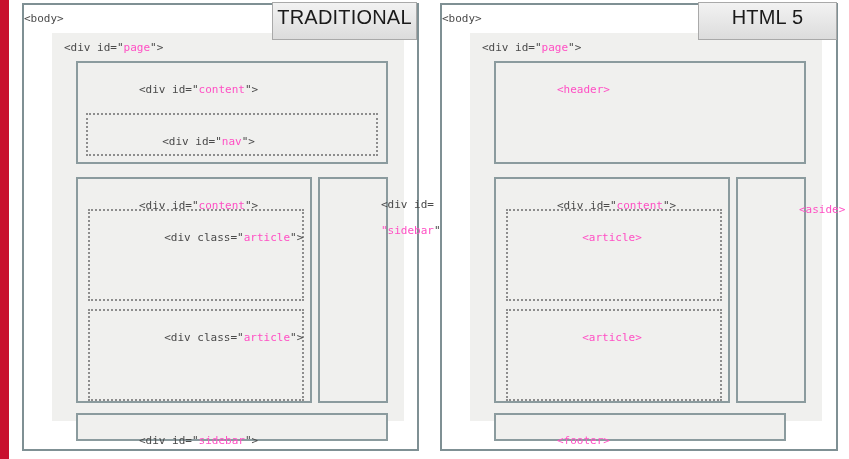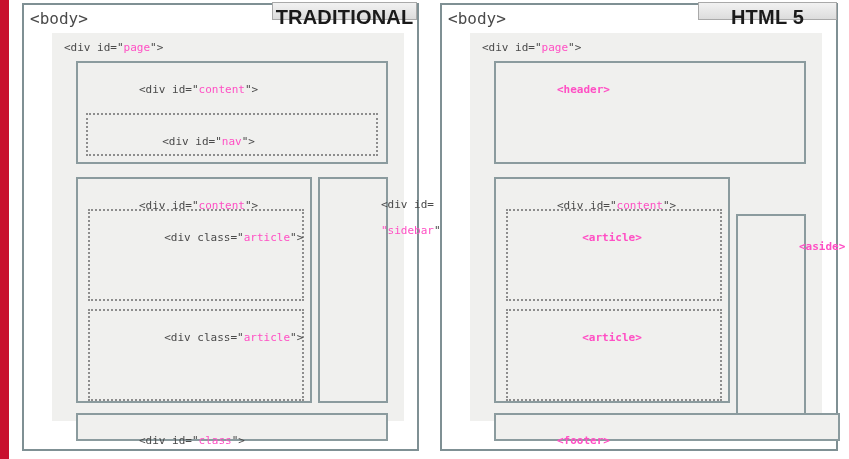--- a/index.html
+++ b/index.html
@@ -34,38 +34,38 @@
     background: #ffffff;
     border: 2px solid #7f9094;
     box-sizing: border-box;
   }
   #panel-traditional { left: 22px;  width: 397px; }
   #panel-html5       { left: 440px; width: 398px; }
 
   
   .body-tag {
     position: absolute;
-    left: 6px;
+    left: 0;
     top: 7px;
-    font-size: 16px;
+    font-size: 11px;
     line-height: 13px;
     color: #4a4a4a;
     white-space: nowrap;
   }
 
   
   .badge {
     position: absolute;
     top: 2px;
-    height: 18px;
+    height: 38px;
     line-height: 29px;
     box-sizing: border-box;
     text-align: center;
     font-family: "Liberation Sans", sans-serif;
-    font-weight: bold;
+    font-weight: normal;
     font-size: 20px;
     letter-spacing: 0.2px;
     color: #1a1a1a;
     background: linear-gradient(to bottom, #f2f2f2 0%, #e6e6e6 55%, #dcdcdc 100%);
     border: 1px solid #a9a9a9;
     z-index: 6;
   }
   #badge-traditional { left: 272px; width: 145px; }
   #badge-html5       { left: 698px; width: 139px; }
 
@@ -105,21 +105,21 @@
     left: 8px;
     top: 6px;
     font-size: 11px;
     line-height: 14px;
     white-space: pre;
   }
 
   
   .tg { color: #4a4a4a; }          
   .at { color: #ff4fc4; }          
-  .sem { color: #ff4fc4; font-weight: bold; }         
+  .sem { color: #ff4fc4; }         
 </style>
 </head>
 <body>
 
 <div id="red-bar"></div>
 
 <div class="panel" id="panel-traditional">
 
   <div class="body-tag">
     <span class="tg">&lt;body&gt;</span>
@@ -163,21 +163,21 @@
 
     <div class="box" style="left:266px; top:144px; width:70px; height:226px;">
       <div class="box-label" style="line-height:13px;">
         <span class="tg">&lt;div id=</span><br>
         <span class="at">"sidebar</span><span class="tg">"&gt;</span>
       </div>
     </div>
 
     <div class="box" style="left:24px; top:380px; width:312px; height:28px;">
       <div class="box-label" style="top:5px;">
-        <span class="tg">&lt;div id="</span><span class="at">class</span><span class="tg">"&gt;</span>
+        <span class="tg">&lt;div id="</span><span class="at">sidebar</span><span class="tg">"&gt;</span>
       </div>
     </div>
 
   </div>
 </div>
 
 <div class="panel" id="panel-html5">
 
   <div class="body-tag">
     <span class="tg">&lt;body&gt;</span>
@@ -207,27 +207,27 @@
         </div>
       </div>
 
       <div class="box-dotted" style="left:10px; top:130px; width:216px; height:92px;">
         <div class="box-label">
           <span class="sem">&lt;article&gt;</span>
         </div>
       </div>
     </div>
 
-    <div class="box" style="left:266px; top:144px; width:70px; height:226px;margin-top:37px;">
+    <div class="box" style="left:266px; top:144px; width:70px; height:226px;">
       <div class="box-label" style="top:10px;">
         <span class="sem">&lt;aside&gt;</span>
       </div>
     </div>
 
-    <div class="box" style="left:24px; top:380px; width:346px; height:28px;">
+    <div class="box" style="left:24px; top:380px; width:292px; height:28px;">
       <div class="box-label" style="top:5px;">
         <span class="sem">&lt;footer&gt;</span>
       </div>
     </div>
 
   </div>
 </div>
 
 <div class="badge" id="badge-traditional">TRADITIONAL</div>
 <div class="badge" id="badge-html5">HTML 5</div>

